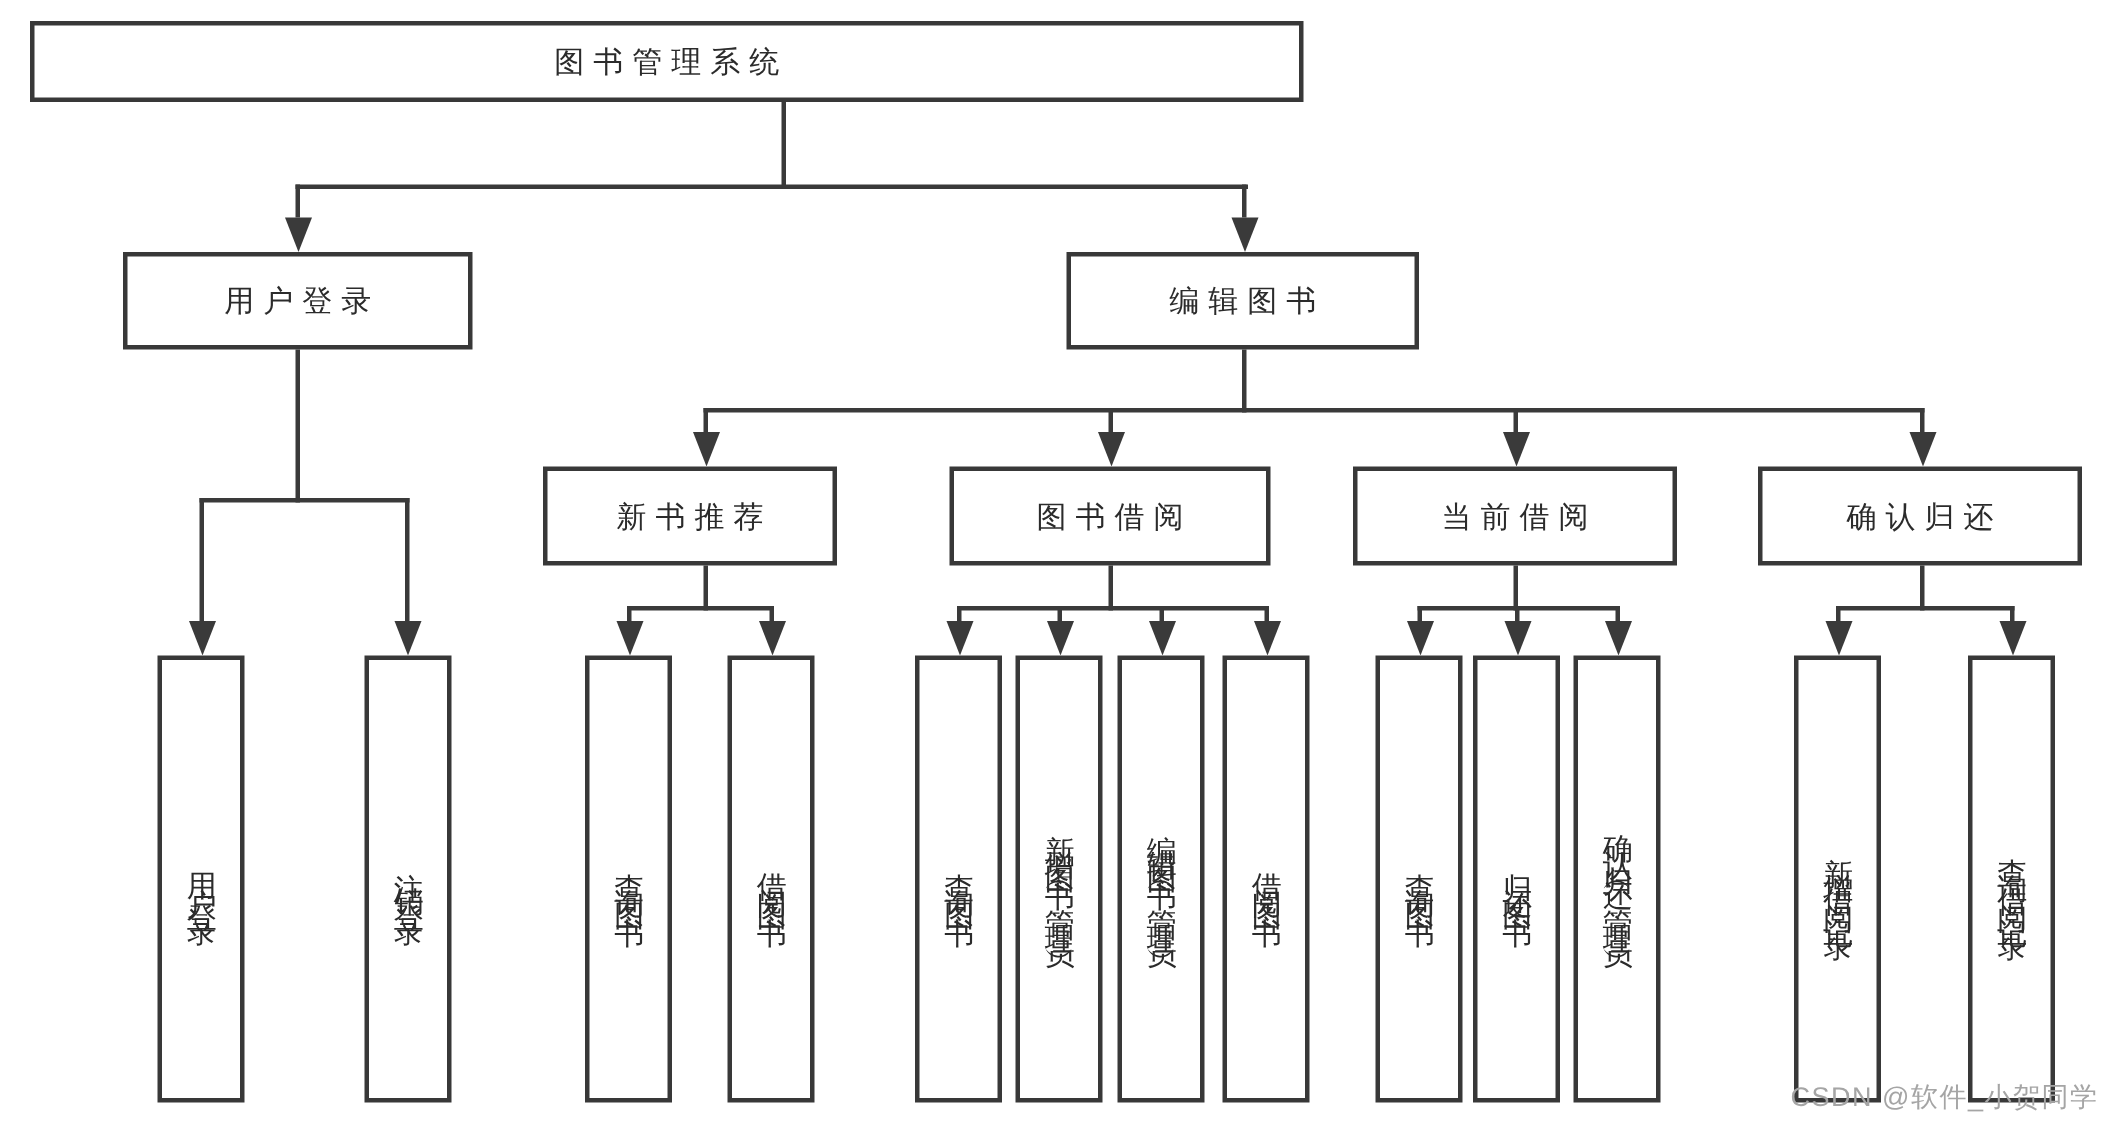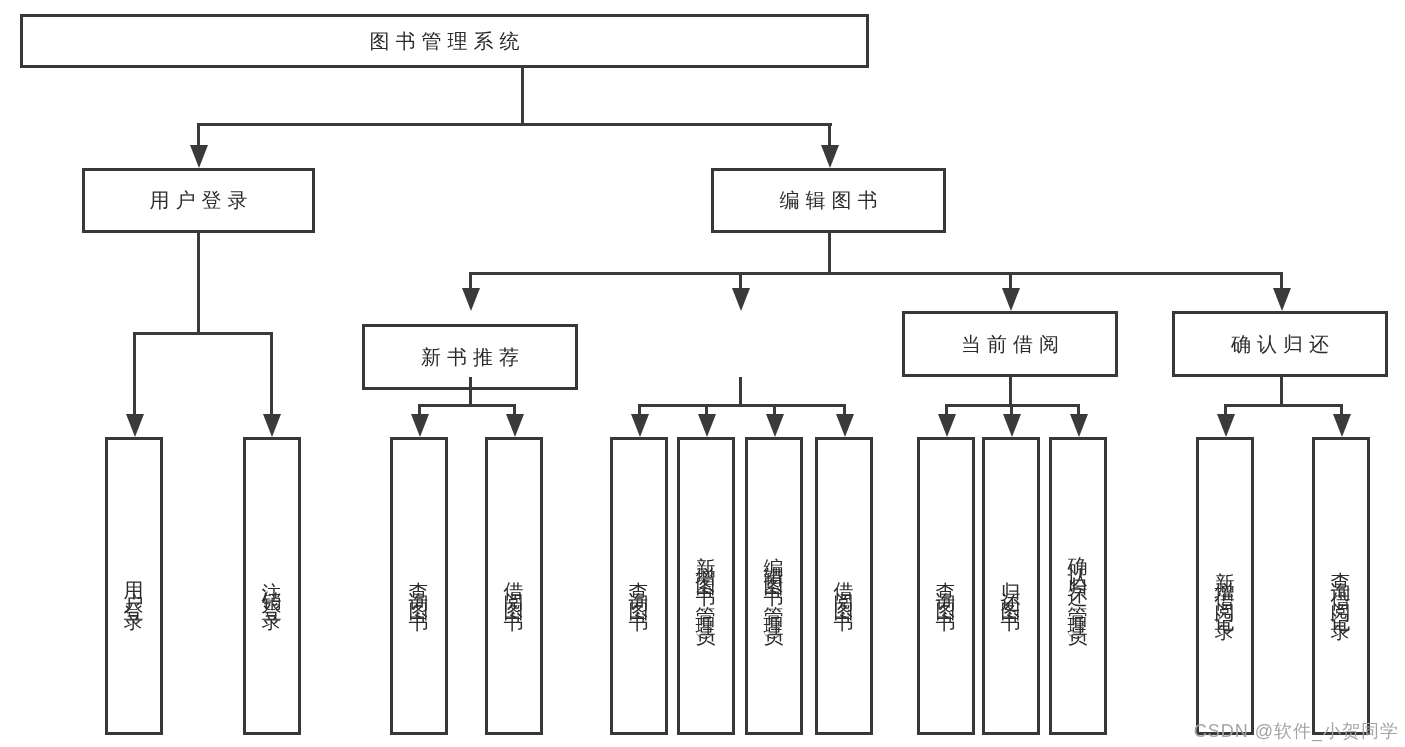--- a/index.html
+++ b/index.html
@@ -63,22 +63,25 @@
   <div class="drop" style="left:133px;top:332px;height:82px"></div>
   <div class="drop" style="left:270px;top:332px;height:82px"></div>
 
   <div class="vl" style="left:828px;top:233px;height:42px"></div>
   <div class="hl" style="left:469px;top:272px;width:814px"></div>
   <div class="drop" style="left:469px;top:272px;height:16px"></div>
   <div class="drop" style="left:739px;top:272px;height:16px"></div>
   <div class="drop" style="left:1009px;top:272px;height:16px"></div>
   <div class="drop" style="left:1280px;top:272px;height:16px"></div>
 
-  <div class="node" style="left:362px;top:324px;width:216px;height:66px">
+  <div class="node" style="left:362px;top:311px;width:196px;height:66px">
     <span class="lbl">新书推荐</span>
+  </div>
+  <div class="node" style="left:633px;top:311px;width:214px;height:66px">
+    <span class="lbl">图书借阅</span>
   </div>
   <div class="node" style="left:902px;top:311px;width:216px;height:66px">
     <span class="lbl">当前借阅</span>
   </div>
   <div class="node" style="left:1172px;top:311px;width:216px;height:66px">
     <span class="lbl">确认归还</span>
   </div>
 
   <div class="vl" style="left:469px;top:377px;height:30px"></div>
   <div class="hl" style="left:418px;top:404px;width:98px"></div>

